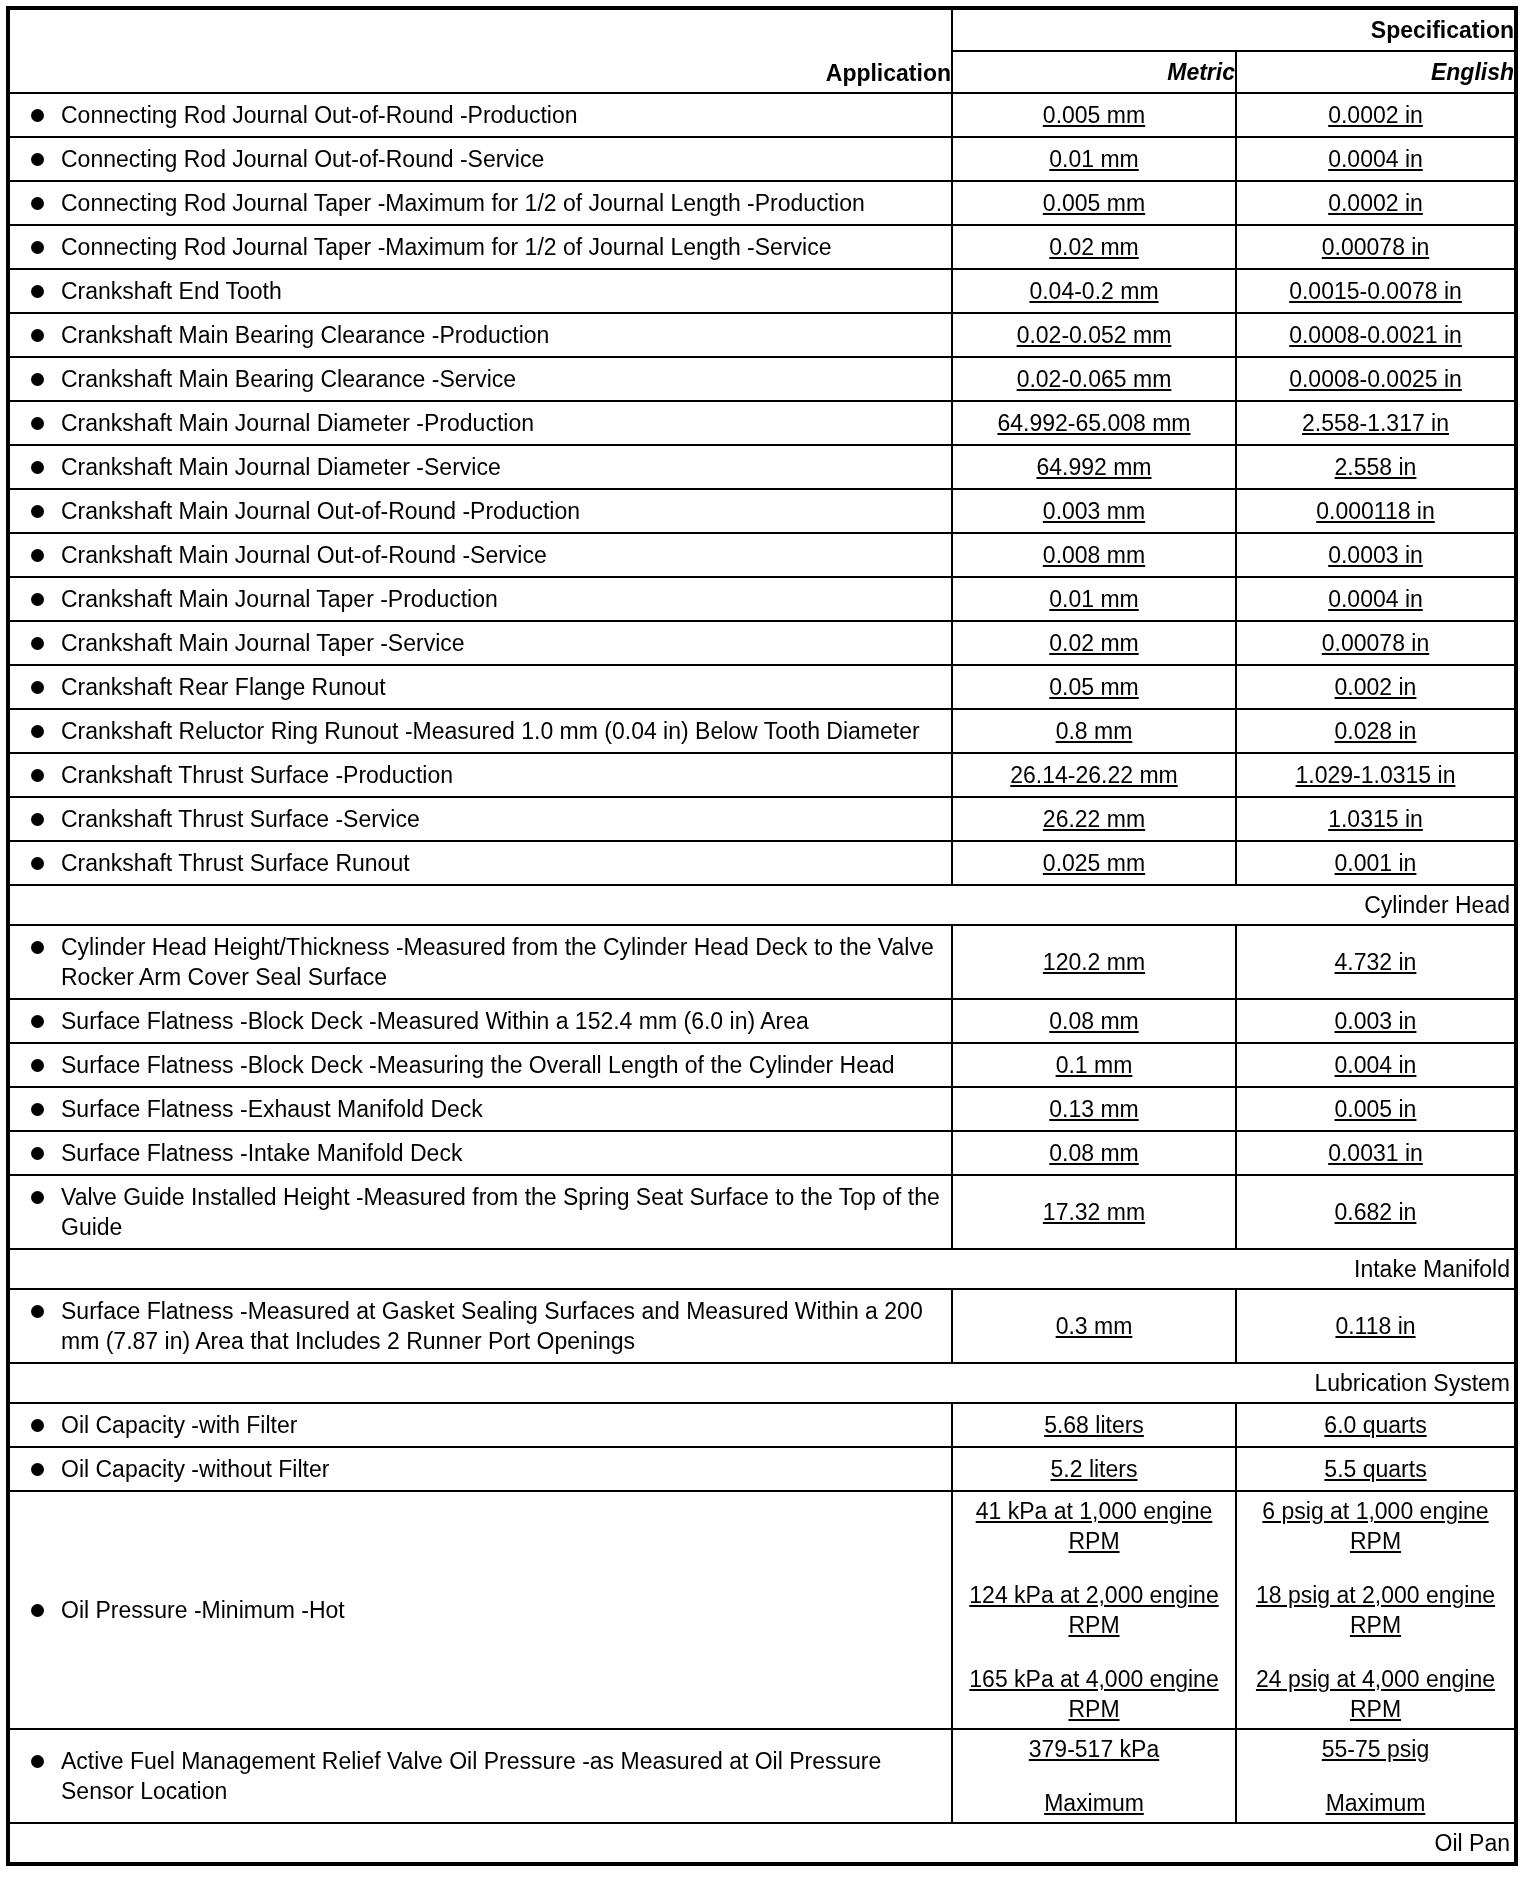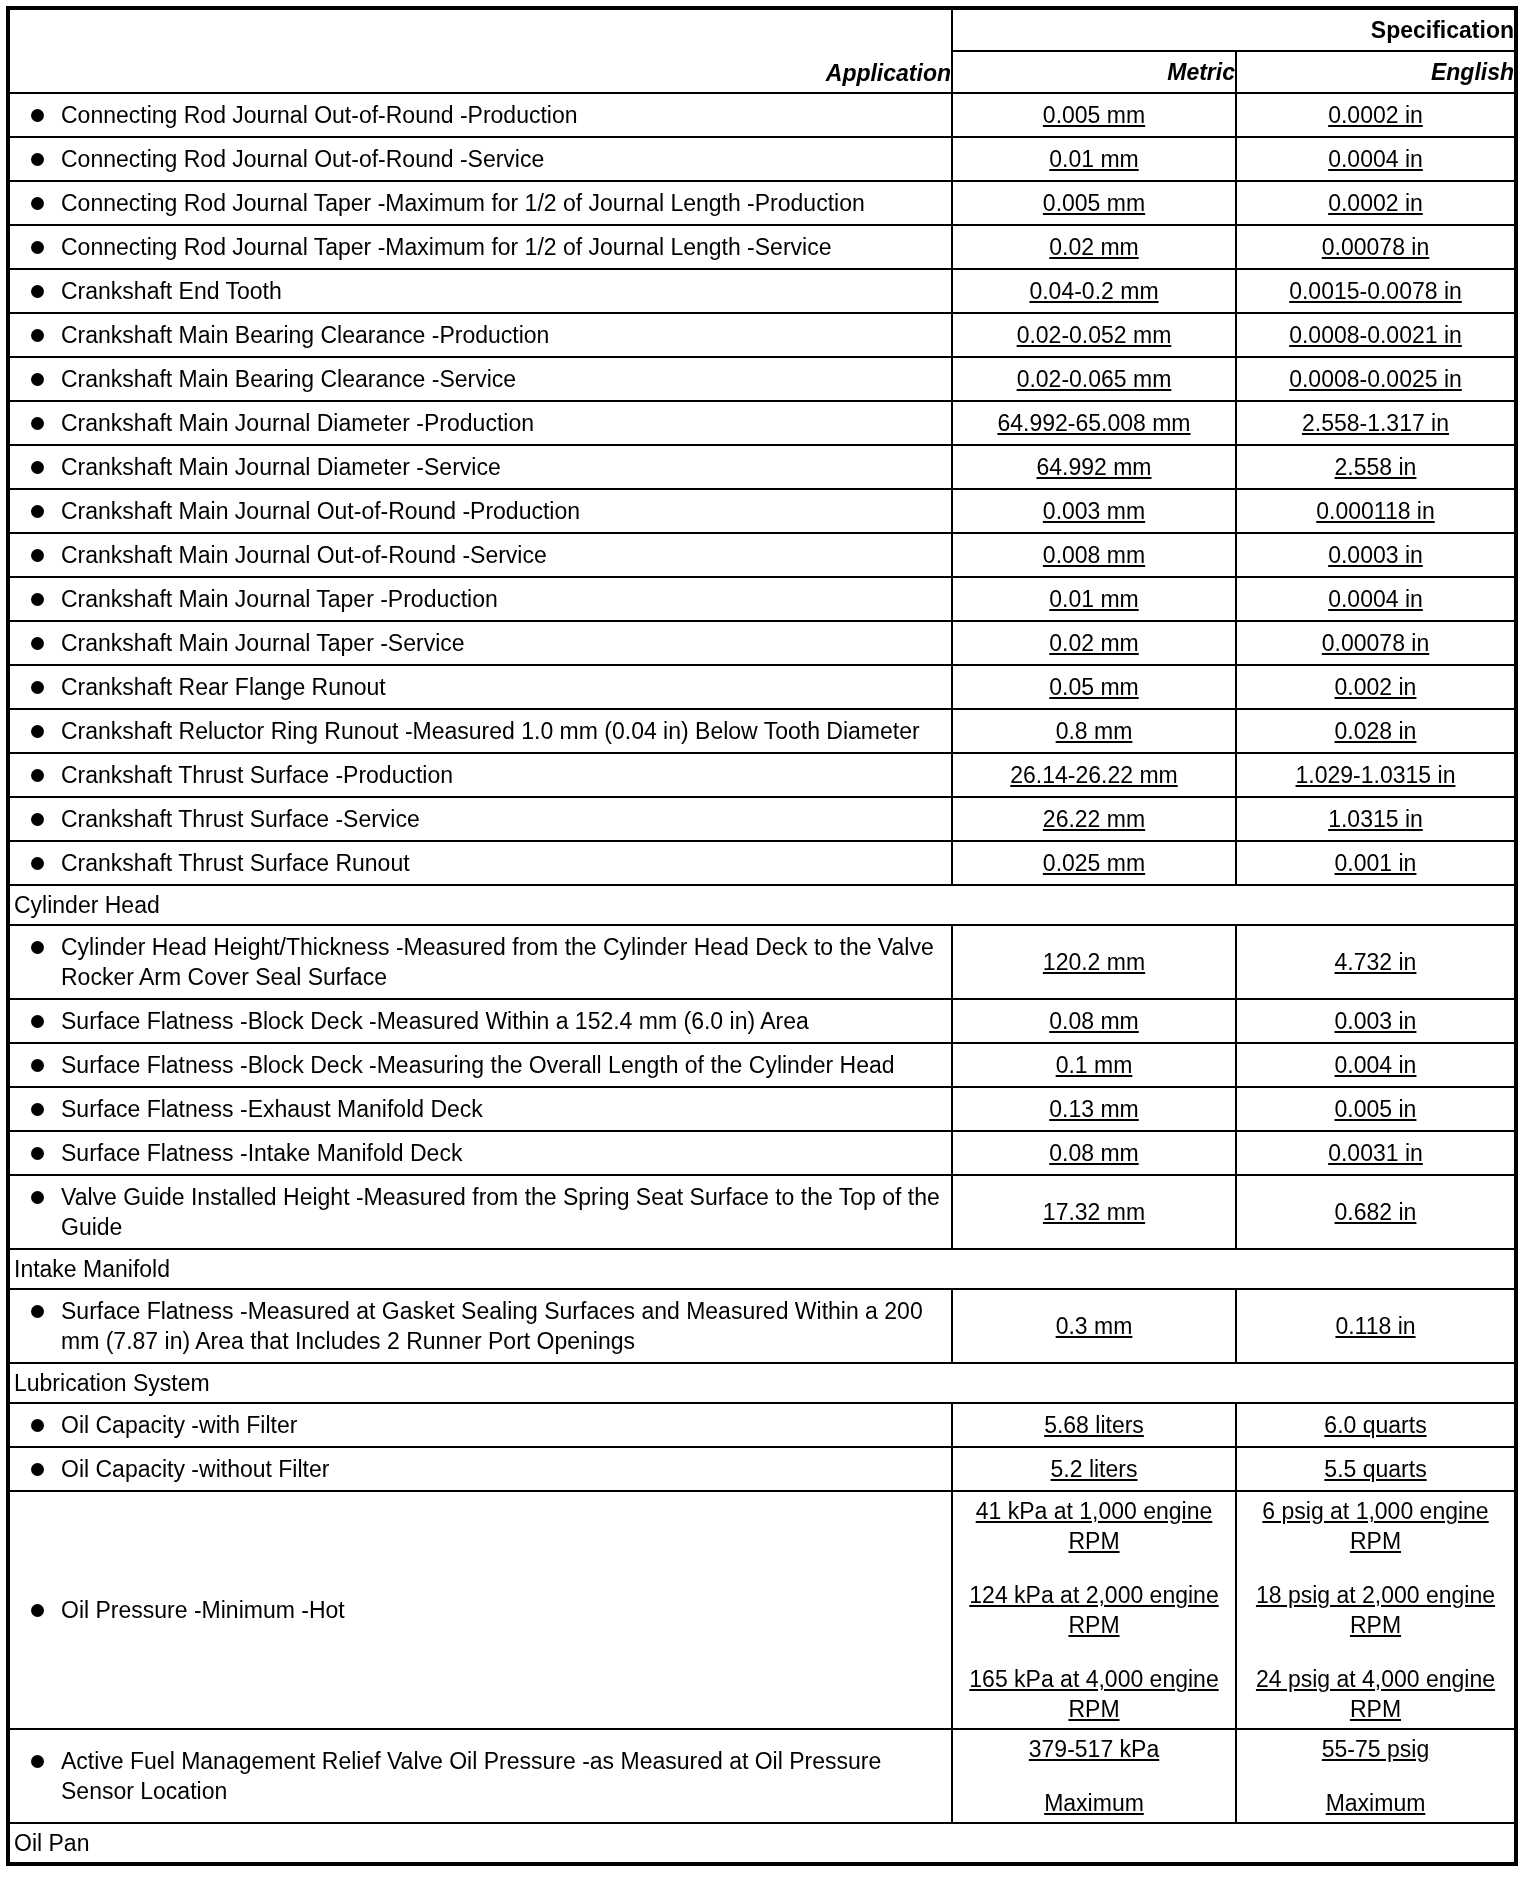--- a/index.html
+++ b/index.html
@@ -12,31 +12,31 @@
   }
   .spec-table col.c-app { width: 944px; }
   .spec-table col.c-met { width: 284px; }
   .spec-table col.c-eng { width: 280px; }
   .spec-table th, .spec-table td {
     border: 2px solid #000; padding: 0; line-height: 30px; vertical-align: middle;
   }
   .spec-table th { font-weight: bold; text-align: right; font-size: 23px; }
   .hdr1 th { height: 40px; }
   .hdr2 th { height: 40px; font-style: italic; }
-  .hdr-app { vertical-align: bottom !important; padding-bottom: 4px !important; font-style: italic; }
+  .hdr-app { vertical-align: bottom !important; padding-bottom: 4px !important; }
   td.app { padding: 6px 4px 6px 0; }
   .app-inner { display: flex; align-items: flex-start; }
   .bullet {
     width: 13px; height: 13px; border-radius: 50%; background: #000;
     flex: 0 0 13px; margin: 9px 17px 0 21px;
   }
   .app-text { flex: 1; }
   td.val { text-align: center; padding: 4px 6px; text-decoration: underline; }
   tr.row td { height: 30px; }
-  tr.section td { padding: 4px 4px; height: 30px; text-align: left; }
+  tr.section td { padding: 4px 4px; height: 30px; text-align: right; }
   .multi-line { display: block; }
   .gap { display: block; height: 24px; }
 </style>
 </head>
 <body>
 
 <table class="spec-table">
   <colgroup>
       <col class="c-app">
       <col class="c-met">

